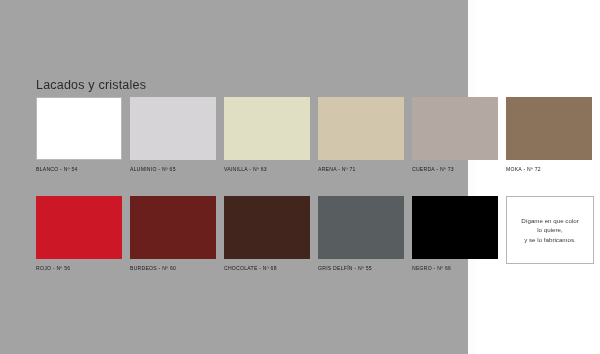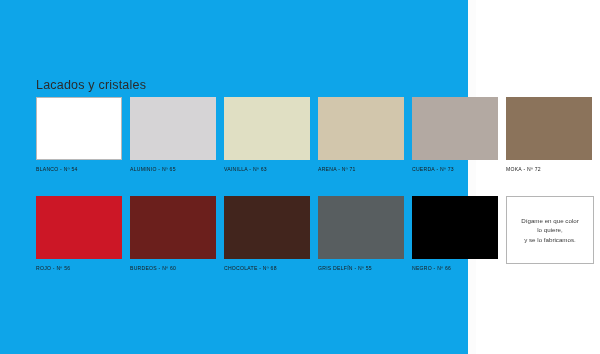--- a/index.html
+++ b/index.html
@@ -13,21 +13,21 @@
     font-family: "Liberation Sans", sans-serif;
     color: #231f20;
     overflow: hidden;
     position: relative;
   }
   #page {
     position: absolute;
     left: 0; top: 0;
     width: 476px;
     height: 354px;
-    background: #0ea5e9;
+    background: #a3a3a3;
   }
   #edge-band {
     position: absolute;
     right: 0; top: 0;
     width: 8px;
     height: 354px;
     background: #fcfcfc;
   }
   #title {
     position: absolute;

